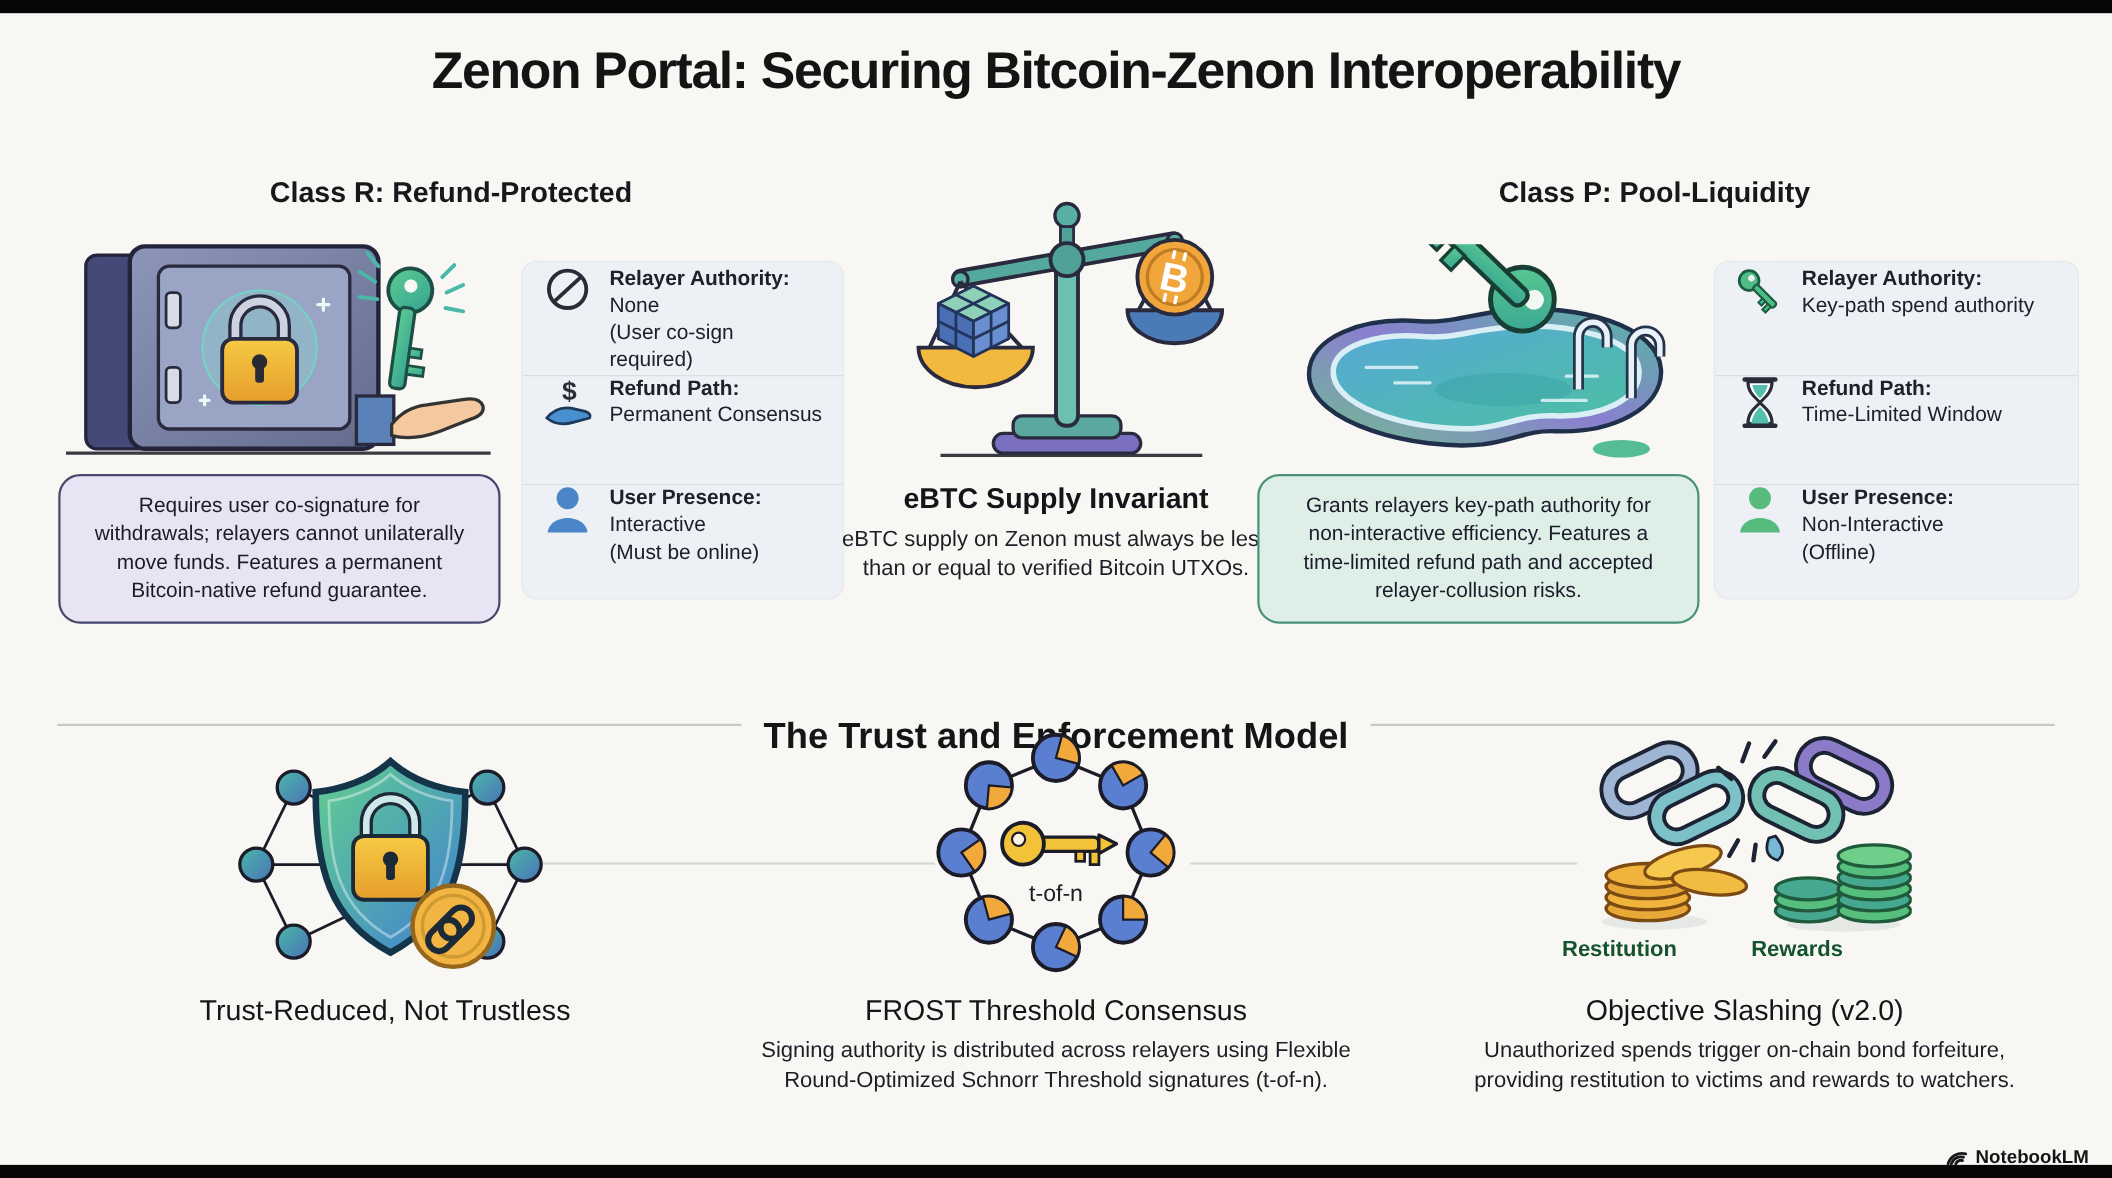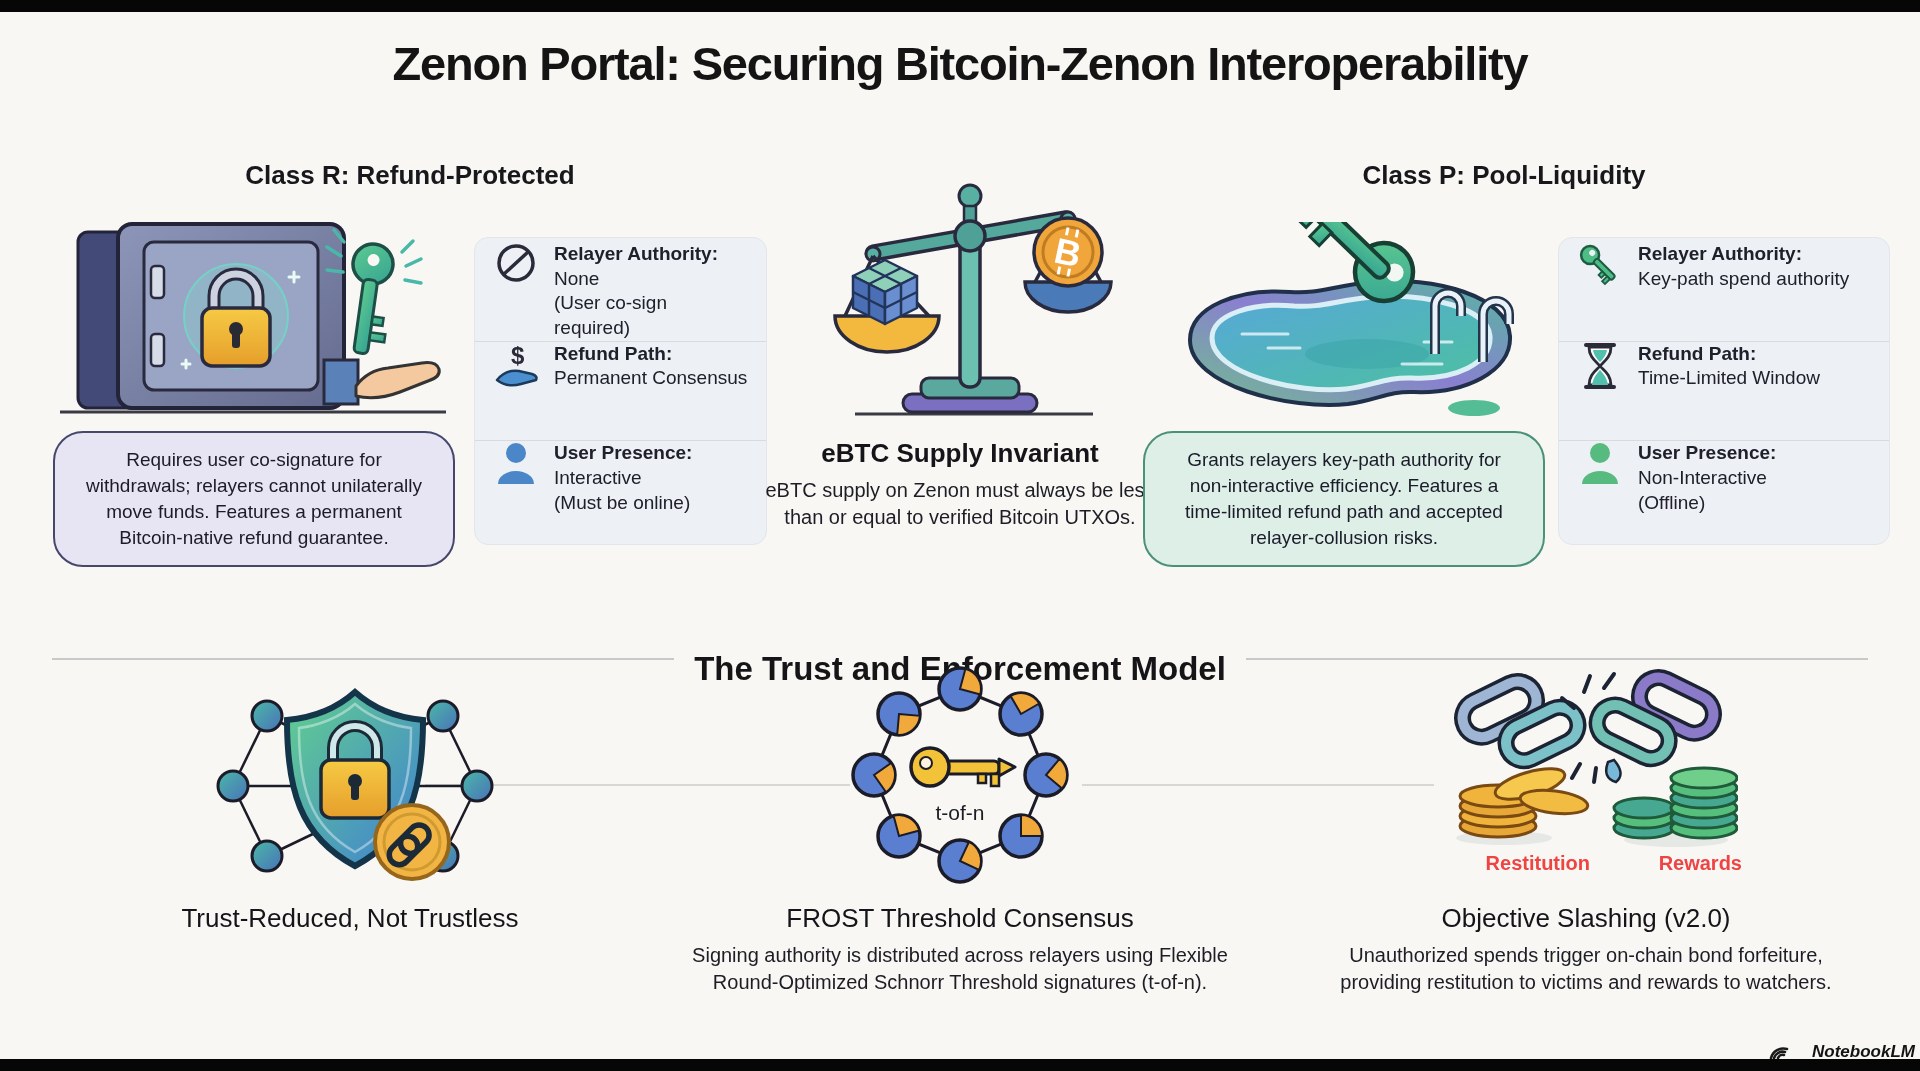--- a/index.html
+++ b/index.html
@@ -7,21 +7,21 @@
   .canvas { position:relative; width:1920px; height:1071px; background:#f8f7f4; overflow:hidden; }
   .letterbox { position:absolute; left:0; width:100%; background:#060606; }
   .bar-top { top:0; height:12px; }
   .bar-bottom { bottom:0; height:12px; }
   .page-title { position:absolute; top:36px; left:0; width:100%; text-align:center;
     font-size:47px; font-weight:bold; letter-spacing:-1.2px; color:#141414; }
   .class-heading { position:absolute; top:160px; width:520px; text-align:center;
     font-size:26px; font-weight:bold; color:#17171c; }
   .heading-r { left:150px; } .heading-p { left:1244px; }
   .illus { position:absolute; }
-  .desc-box { position:absolute; top:431px; width:402px; height:136px; border-radius:30px;
+  .desc-box { position:absolute; top:431px; width:402px; height:136px; border-radius:20px;
     display:flex; align-items:center; justify-content:center; text-align:center;
     font-size:19px; line-height:1.38; color:#1b1b2a; padding:10px 26px; }
   .box-r { left:53px; background:#e7e4f3; border:2px solid #45476c; }
   .box-p { left:1143px; background:#ddefe7; border:2px solid #4a9179; }
   .spec-panel { position:absolute; top:237px; height:308px; background:#edf1f5;
     border:1px solid #e2e6ea; border-radius:14px; display:flex; flex-direction:column; padding:4px 0; }
   .panel-r { left:474px; width:293px; } .panel-p { left:1558px; width:332px; }
   .panel-row { flex:1; display:flex; align-items:flex-start; gap:15px; padding:0 18px; }
   .panel-row + .panel-row { border-top:1px solid #d6dbe0; }
   .panel-icon { width:46px; flex:0 0 46px; display:flex; justify-content:center; }
@@ -37,23 +37,23 @@
   .divider-line { flex:1; height:2px; background:#c9c9c9; }
   .divider-title { font-size:33px; font-weight:bold; color:#151518; white-space:nowrap; padding:0 4px;margin-top:20px; }
   .connector { position:absolute; top:784px; height:2px; background:#d7d7d5; }
   .conn-left { left:425px; width:425px; } .conn-right { left:1082px; width:352px; }
   .trust-title { position:absolute; top:903px; text-align:center; font-size:26px; font-weight:normal; color:#141419; }
   .trust-body { position:absolute; top:942px; text-align:center; font-size:20px; line-height:1.36; color:#1d1d26; }
   .t1 { left:110px; width:480px; } .t2 { left:700px; width:520px; } .t3 { left:1336px; width:500px; }
   .b1 { left:120px; width:460px; } .b2 { left:690px; width:540px; } .b3 { left:1330px; width:512px; }
   .tofn-label { position:absolute; left:880px; top:801px; width:160px; text-align:center;
     font-size:21px; color:#1c1c24; }
-  .coin-caption { position:absolute; top:852px; text-align:right; font-size:20px; font-weight:600; color:#ef4444; }
+  .coin-caption { position:absolute; top:852px; text-align:left; font-size:20px; font-weight:600; color:#14532d; }
   .cap-restitution { left:1420px; width:170px; } .cap-rewards { left:1592px; width:150px; }
-  .watermark { position:absolute; left:1768px; top:1041px; display:flex; align-items:center; gap:22px;font-style:italic; }
+  .watermark { position:absolute; left:1768px; top:1041px; display:flex; align-items:center; gap:6px; }
   .watermark-text { font-size:17px; font-weight:bold; color:#141414; }
 </style>
 </head>
 <body>
 
 <div class="canvas">
   <div class="letterbox bar-top"></div>
   <div class="letterbox bar-bottom"></div>
 
   <div class="page-title">Zenon Portal: Securing Bitcoin-Zenon Interoperability</div>

